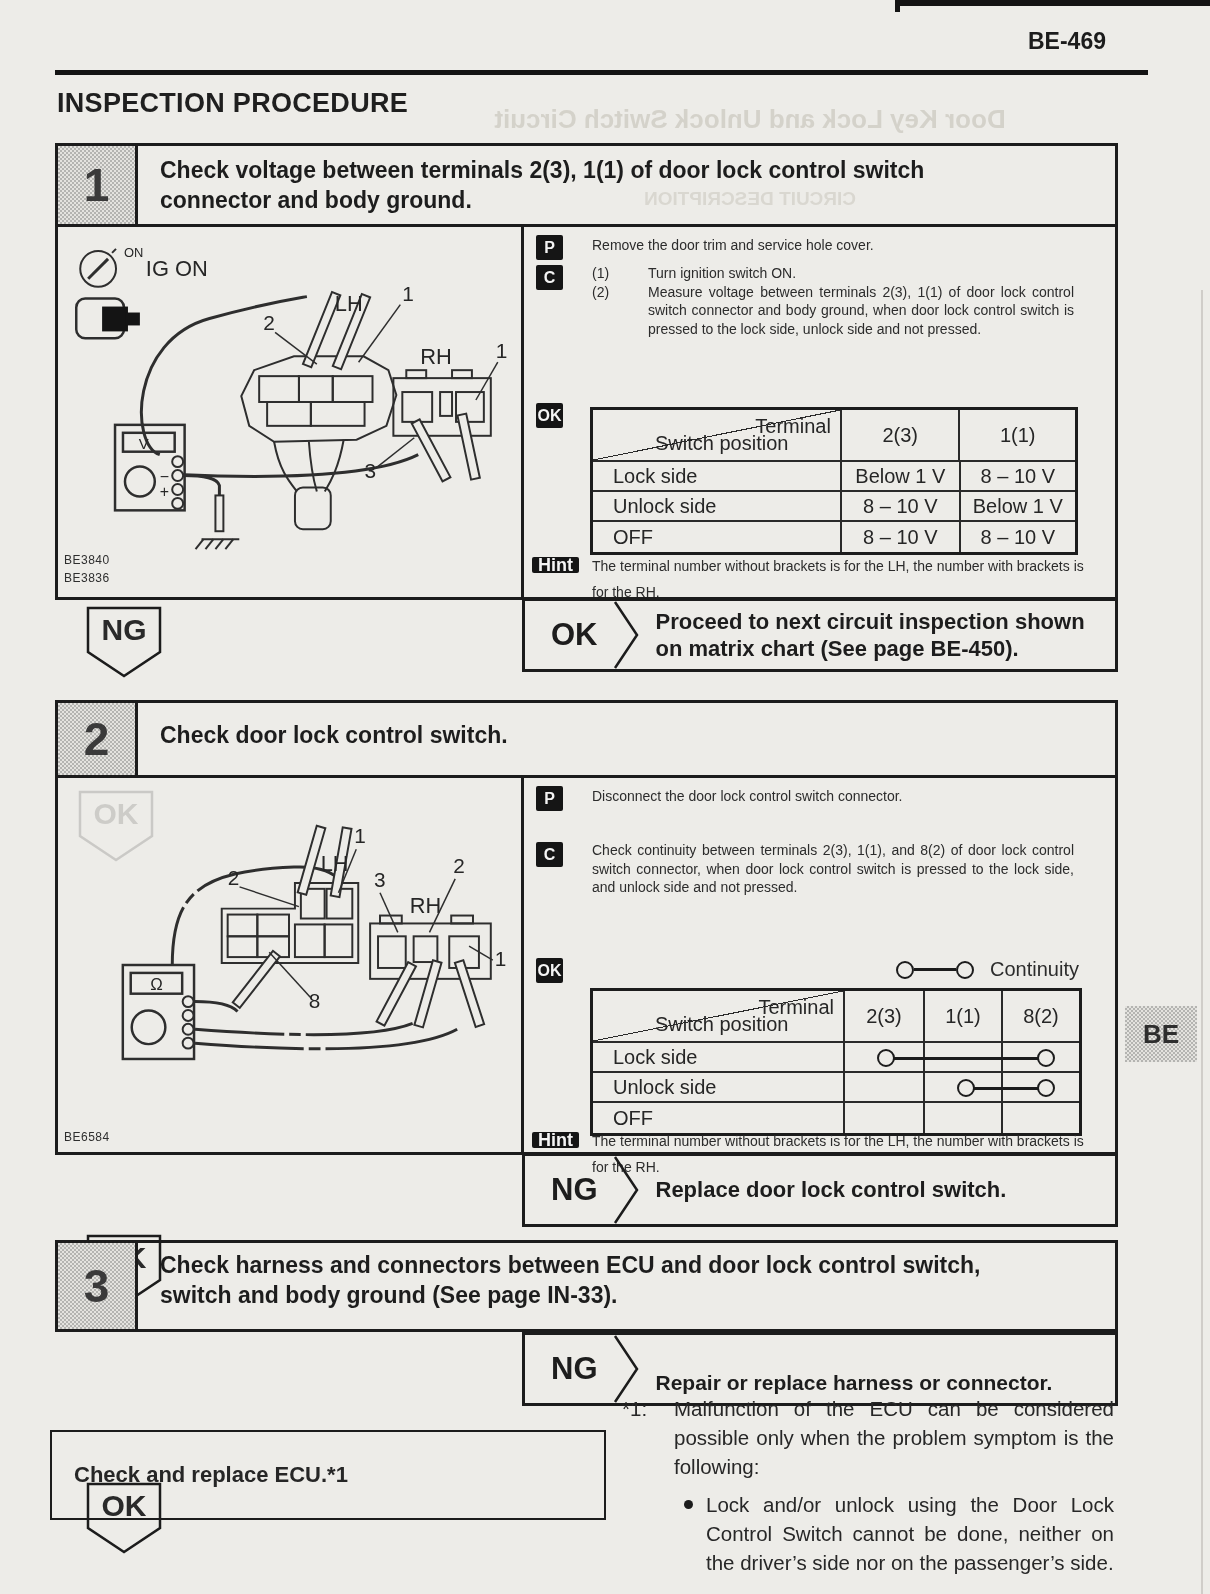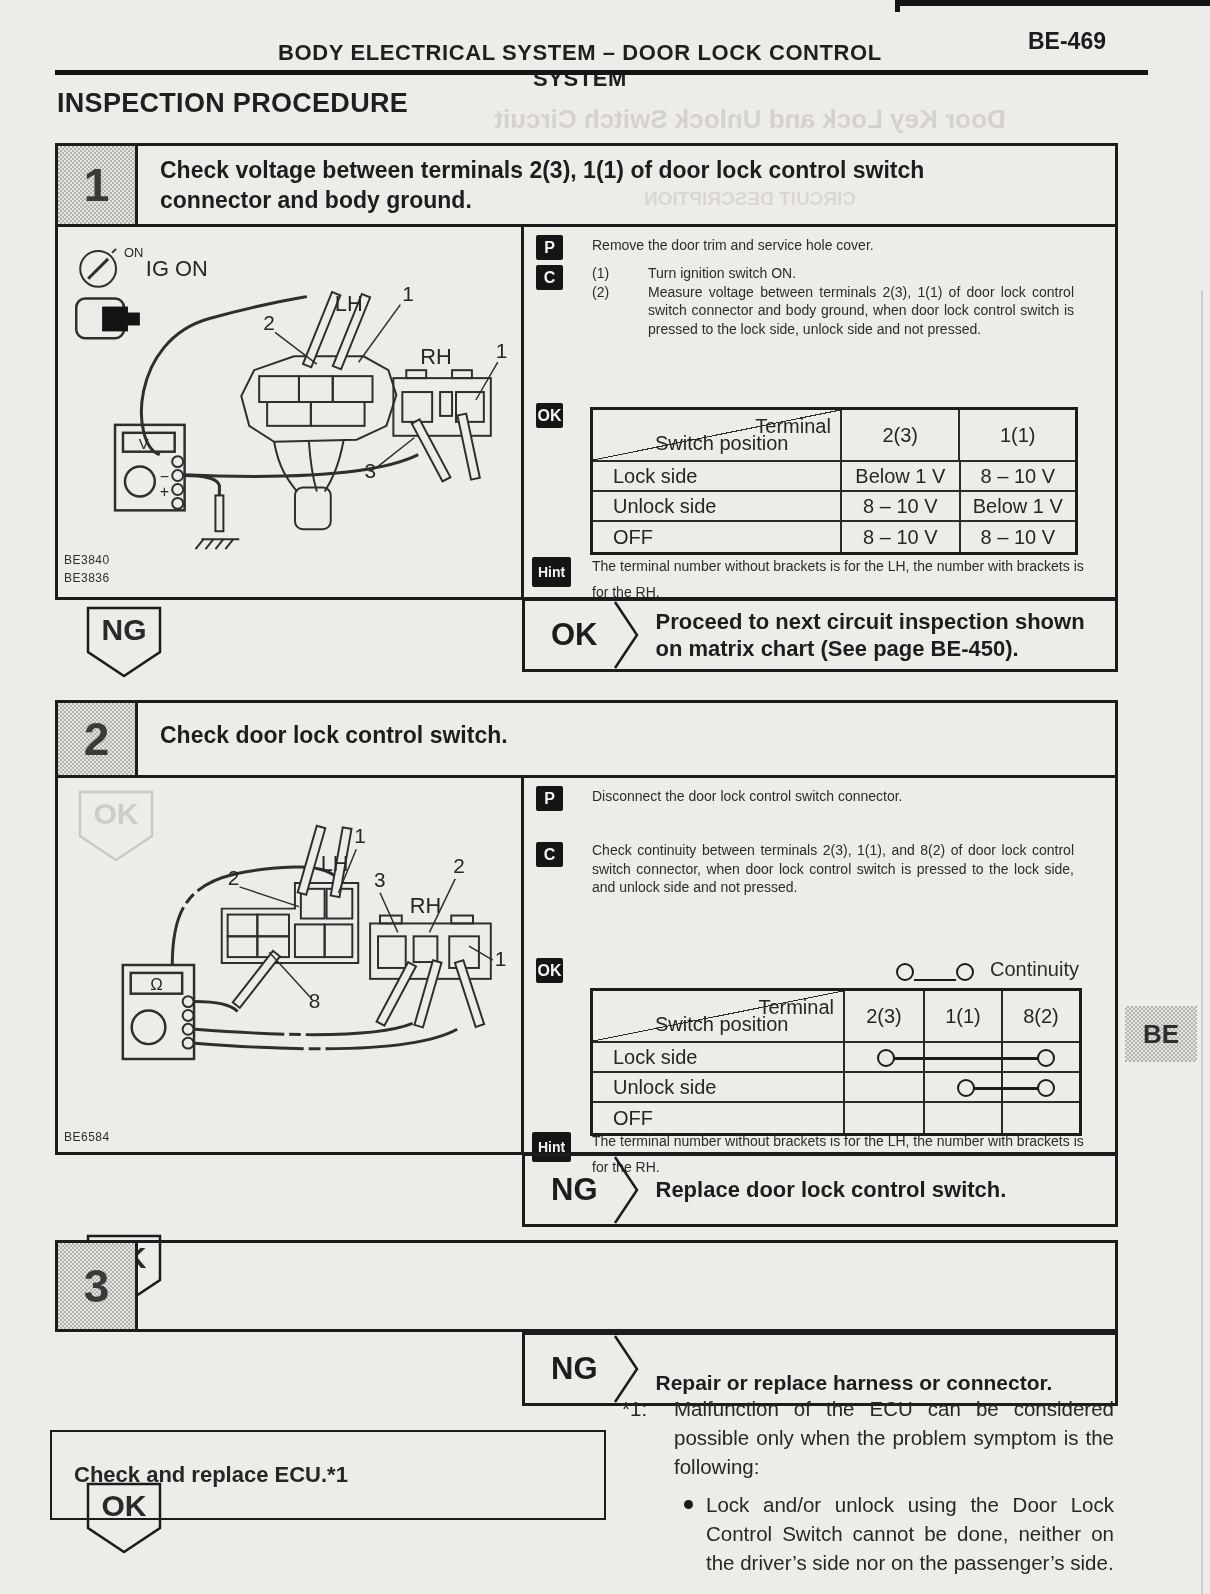--- a/index.html
+++ b/index.html
@@ -22,21 +22,21 @@
   .step-head{display:flex;align-items:stretch;border-bottom:3px solid #1c1c1c;}
   .halftone{background-image:repeating-conic-gradient(#b4b4b1 0% 25%, #e4e3df 25% 50%);background-size:4px 4px;}
   .num-cell{width:77px;flex:0 0 77px;border-right:3px solid #1c1c1c;display:flex;align-items:center;justify-content:center;}
   .num-cell span{font-size:46px;font-weight:bold;color:#3a3a3a;}
   .step-title{font-weight:bold;font-size:23px;line-height:1.3;color:#1d1d1d;padding:10px 0 0 22px;}
   .divider-v{border-right:3px solid #1c1c1c;}
   
   .badge{display:inline-flex;align-items:center;justify-content:center;background:#151515;color:#f4f4f4;
          font-weight:bold;border-radius:2px;}
   .badge.sq{width:27px;height:25px;font-size:16px;}
-  .badge.hint{height:14px;padding:8px 6px;font-size:14px;}
+  .badge.hint{height:14px;padding:1px 6px;font-size:18px;}
   
   .btxt{font-size:14px;line-height:1.33;color:#2c2c2c;}
   .just{text-align:justify;}
   .crow{display:flex;}
   .crow .cnum{flex:0 0 56px;}
   
   .ttable{border:3px solid #1c1c1c;box-sizing:border-box;background:transparent;}
   .trow{display:flex;}
   .tcell{border-right:2px solid #2a2a2a;border-bottom:2px solid #2a2a2a;box-sizing:border-box;
          font-size:20px;display:flex;align-items:center;padding:0 20px;position:relative;}
@@ -74,21 +74,20 @@
 
 <div id="page">
 
   <div class="abs scan-bar" style="left:898px;top:0;width:312px;height:6px;"></div>
   <div class="abs scan-bar" style="left:895px;top:0;width:5px;height:12px;"></div>
   <div class="abs edge-shadow" style="left:1201px;top:290px;width:2px;height:1304px;"></div>
 
   <div class="abs ghost" style="left:400px;top:104px;width:700px;font-size:26px;">Door Key Lock and Unlock Switch Circuit</div>
   <div class="abs ghost" style="left:470px;top:188px;width:560px;font-size:19px;opacity:.4;">CIRCUIT DESCRIPTION</div>
 
-  <div class="abs section-title" style="left:230px;top:40px;width:700px;">BODY ELECTRICAL SYSTEM – DOOR LOCK CONTROL SYSTEM</div>
   <div class="abs page-number" style="left:1028px;top:28px;">BE-469</div>
   <div class="abs rule" style="left:55px;top:70px;width:1093px;height:5px;"></div>
   <div class="abs proc-title" style="left:57px;top:88px;">INSPECTION PROCEDURE</div>
 
   <div class="abs step-box" style="left:55px;top:143px;width:1063px;height:457px;">
     <div class="step-head" style="height:78px;">
       <div class="num-cell halftone">
           <span>1</span>
         </div>
       <div class="step-title" style="width:800px;">Check voltage between terminals 2(3), 1(1) of door lock control switch connector and body ground.</div>
@@ -344,21 +343,21 @@
         </svg>
         <div class="abs dcode" style="left:6px;top:352px;">BE6584</div>
       </div>
 
       <div class="abs" style="left:466px;top:0;width:594px;height:377px;">
         <div class="abs badge sq" style="left:12px;top:8px;">P</div>
         <div class="abs btxt" style="left:68px;top:9px;width:490px;">Disconnect the door lock control switch connector.</div>
         <div class="abs badge sq" style="left:12px;top:64px;">C</div>
         <div class="abs btxt just" style="left:68px;top:63px;width:482px;">Check continuity between terminals 2(3), 1(1), and 8(2) of door lock control switch connector, when door lock control switch is pressed to the lock side, and unlock side and not pressed.</div>
         <div class="abs badge sq" style="left:12px;top:180px;">OK</div>
-        <div class="abs legend" style="left:372px;top:180px;align-items:flex-end;">
+        <div class="abs legend" style="left:372px;top:180px;">
           <span class="lc"></span>
             <span class="ll"></span>
             <span class="lc"></span>
           <span style="margin-left:16px;">Continuity</span>
         </div>
 
         <div class="abs ttable" style="left:66px;top:210px;width:492px;">
           <div class="trow">
             <div class="tcell diag" style="width:252px;height:52px;">
               <span class="dt">Terminal</span>
@@ -412,20 +411,21 @@
         <polygon points="2,2 74,2 74,46 38,70 2,46" fill="#edecE8" stroke="#1c1c1c" stroke-width="2.5"></polygon>
       </svg>
     <span>OK</span>
   </div>
 
   <div class="abs step-box" style="left:55px;top:1240px;width:1063px;height:92px;">
     <div class="step-head" style="height:100%;border-bottom:none;">
       <div class="num-cell halftone">
           <span>3</span>
         </div>
+      <div class="step-title" style="width:840px;padding-top:8px;">Check harness and connectors between ECU and door lock control switch, switch and body ground (See page IN-33).</div>
     </div>
   </div>
 
   <div class="abs res-row" style="left:522px;top:1332px;width:596px;height:74px;">
     <div class="res-label">NG</div>
     <svg width="28" height="70" viewBox="0 0 28 70">
         <path d="M3 2 L25 35 L3 68" stroke="#1c1c1c" stroke-width="2.5" fill="none"></path>
       </svg>
     <div class="res-text" style="font-size:21px;margin-top:28px;">Repair or replace harness or connector.</div>
   </div>

